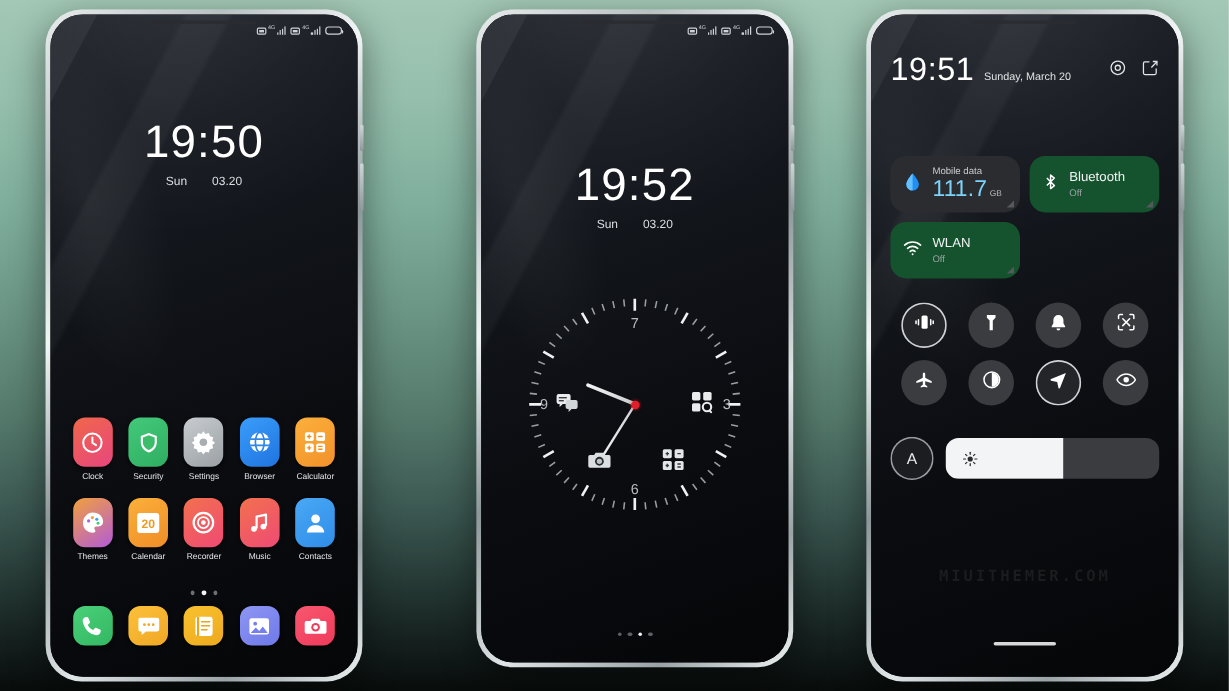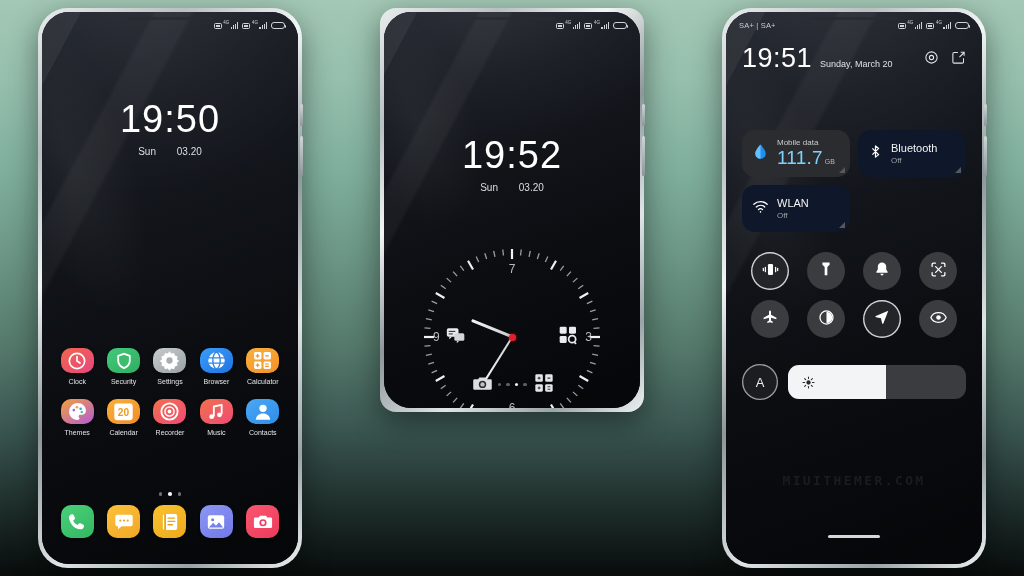--- a/index.html
+++ b/index.html
@@ -24,21 +24,21 @@
       linear-gradient(160deg,#1b1f27 0%, #14171d 30%, #0b0d11 62%, #050608 100%);
   }
   .wall::after { content:""; position:absolute; left:-18%; top:-8%; width:60%; height:72%;
     border-radius:50%;
     background:radial-gradient(closest-side, rgba(255,255,255,.055), rgba(255,255,255,0) 78%);
     transform:rotate(-18deg); }
   .notchbar { position:absolute; top:5px; left:50%; transform:translateX(-50%);
     width:34%; height:3px; border-radius:2px; background:#2a2c30; opacity:.85; }
 
   .p1 { left:38px;  top:8px;  width:264px; height:560px; }
-  .p2 { left:380px; top:8px;  width:264px; height:404px;border-radius:16px; }
+  .p2 { left:397px; top:8px;  width:264px; height:548px; }
   .p3 { left:722px; top:8px;  width:264px; height:560px; }
 
   
   .sbtn { position:absolute; width:3px; border-radius:2px;
     background:linear-gradient(180deg,#cfd6d8,#8e9699); }
   .sb-a { right:-1px; top:96px;  height:22px; }
   .sb-b { right:-1px; top:128px; height:40px; }
 
   
   .statusbar { position:absolute; top:0; left:0; right:0; height:26px;
@@ -60,21 +60,21 @@
 
   
   .clockw { position:absolute; top:88px; left:0; right:0; text-align:center; }
   .clockw .time { font-size:38px; font-weight:300; color:#fff; letter-spacing:1px; line-height:1; }
   .clockw .sub { margin-top:8px; font-size:10px; color:#dcdfe2; font-weight:400; }
   .clockw .sub span { margin:0 9px; }
 
   .grid { position:absolute; left:12px; right:12px; top:336px;
     display:grid; grid-template-columns:repeat(5,1fr); row-gap:14px; }
   .app { display:flex; flex-direction:column; align-items:center; gap:5px; }
-  .ic { width:33px; height:25px; border-radius:10px; position:relative;
+  .ic { width:33px; height:41px; border-radius:10px; position:relative;
     display:flex; align-items:center; justify-content:center;
     box-shadow:0 1px 3px rgba(0,0,0,.5); }
   .ic svg { display:block; }
   .app .lbl { font-size:7px; color:#e3e5e8; white-space:nowrap; }
 
   .dots { position:absolute; left:0; right:0; top:480px; display:flex; gap:6px;
     justify-content:center; }
   .dots i { width:3.5px; height:3.5px; border-radius:50%; background:#6d7073; display:block; }
   .dots i.on { background:#f2f3f4; }
 
@@ -112,21 +112,21 @@
   
   .cc-head { position:absolute; top:34px; left:16px; right:16px;
     display:flex; align-items:flex-end; gap:8px; }
   .cc-time { font-size:27px; color:#fff; font-weight:300; line-height:.95; letter-spacing:.5px; }
   .cc-date { font-size:9px; color:#dfe1e4; padding-bottom:3px; }
   .cc-head-icons { margin-left:auto; display:flex; gap:12px; padding-bottom:3px; }
 
   .tiles { position:absolute; top:118px; left:16px; right:16px;
     display:grid; grid-template-columns:1fr 1fr; gap:8px; }
   .tile { height:47px; border-radius:13px; padding:8px 10px; position:relative;
-    display:flex; align-items:center; gap:8px; background:#0f172a; overflow:hidden; }
+    display:flex; align-items:center; gap:8px; background:#14532d; overflow:hidden; }
   .tile.hi { background:#2b2c2f; }
   .tile .tl-txt { display:flex; flex-direction:column; line-height:1.15; }
   .tl-name { font-size:8px; color:#c9ccd0; }
   .tl-val  { font-size:19px; color:#7dd3fc; font-weight:400; letter-spacing:.2px; }
   .tl-unit { font-size:7px; color:#b7babd; margin-left:2px; }
   .tl-big  { font-size:11px; color:#f2f3f4; }
   .tl-state{ font-size:8px; color:#9ea1a5; margin-top:2px; }
   .corner { position:absolute; right:5px; bottom:4px; width:0; height:0;
     border-left:6px solid transparent; border-bottom:6px solid #55585c; }
 
@@ -529,46 +529,20 @@
   </div>
 </div>
 
 <div class="phone p3">
   <div class="sbtn sb-a"></div>
   <div class="sbtn sb-b"></div>
   <div class="screen">
     <div class="wall"></div>
     <div class="notchbar"></div>
 
-    <div class="statusbar">
-      <div class="sb-left">SA+ | SA+</div>
-      <div class="sb-right">
-        <div class="simgrp">
-          <div class="simbox"></div>
-          <div class="gtxt">4G</div>
-          <div class="bars">
-              <i></i>
-              <i></i>
-              <i></i>
-              <i></i>
-            </div>
-        </div>
-        <div class="simgrp">
-          <div class="simbox"></div>
-          <div class="gtxt">4G</div>
-          <div class="bars">
-              <i></i>
-              <i></i>
-              <i></i>
-              <i></i>
-            </div>
-        </div>
-        <div class="batt"></div>
-      </div>
-    </div>
 
     <div class="cc-head">
       <div class="cc-time">19:51</div>
       <div class="cc-date">Sunday, March 20</div>
       <div class="cc-head-icons">
         <span>
           <svg width="15" height="15" viewBox="0 0 24 24" fill="none" stroke="#e3e5e8" stroke-width="1.7">
             <circle cx="12" cy="12" r="9"></circle>
               <circle cx="12" cy="12" r="3.4"></circle>
           </svg>

